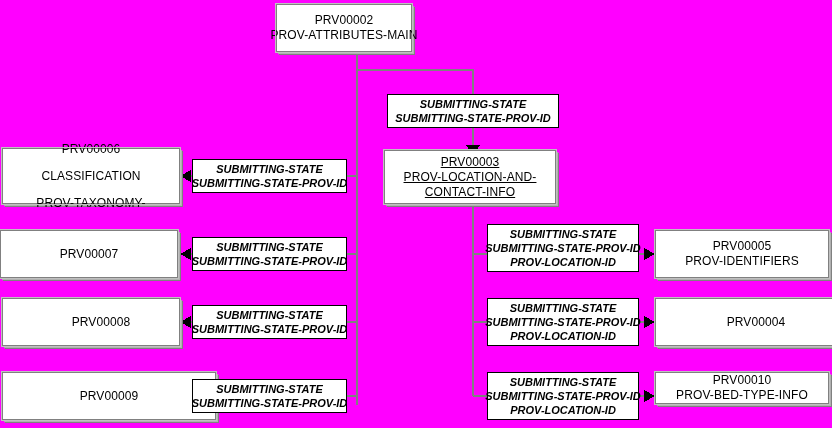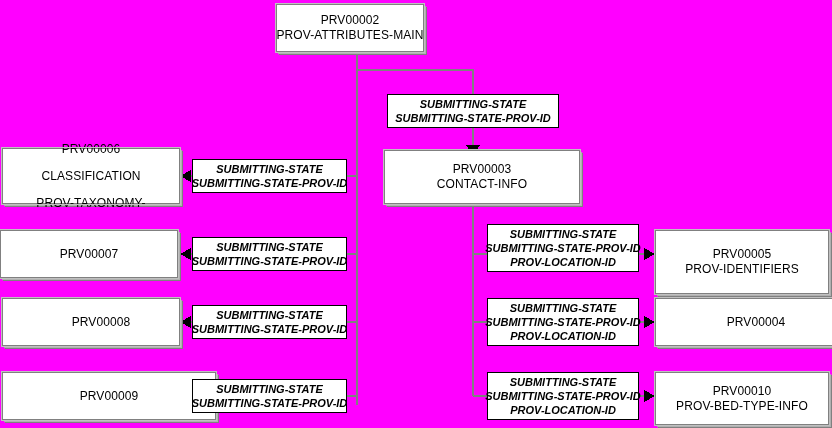--- a/index.html
+++ b/index.html
@@ -106,32 +106,33 @@
       <polygon points="180,254 191,248 191,260"></polygon>
       <polygon points="180,322 191,316 191,328"></polygon>
       <polygon points="180,396 191,390 191,402"></polygon>
 
       <polygon points="655,254 644,248 644,260"></polygon>
       <polygon points="655,322 644,316 644,328"></polygon>
       <polygon points="655,396 644,390 644,402"></polygon>
     </g>
   </svg>
 
-  <div class="entity" style="left:276px; top:4px; width:148px; height:48px;">
+  <div class="entity" style="left:276px; top:4px; width:136px; height:48px;">
     <span class="ln">PRV00002</span>
     <span class="ln">PROV-ATTRIBUTES-MAIN</span>
   </div>
 
   <div class="label-box" style="left:387px; top:94px; width:172px; height:34px;">
     <span class="ln">SUBMITTING-STATE</span>
     <span class="ln">SUBMITTING-STATE-PROV-ID</span>
   </div>
 
-  <div class="entity" style="left:384px; top:150px; width:196px; height:54px;">
+  <div class="entity" style="left:384px; top:150px; width:172px; height:54px;text-decoration:underline;">
     <span class="ln">PRV00003</span>
+    <span class="ln">PROV-LOCATION-AND-</span>
     <span class="ln">CONTACT-INFO</span>
   </div>
 
   <div class="entity" style="left:2px; top:148px; width:178px; height:56px;gap:12px;">
     <span class="ln">PRV00006</span>
     <span class="ln">CLASSIFICATION</span>
     <span class="ln">PROV-TAXONOMY-</span>
   </div>
 
   <div class="entity" style="left:0; top:230px; width:178px; height:48px;">
@@ -177,27 +178,27 @@
     <span class="ln">SUBMITTING-STATE-PROV-ID</span>
     <span class="ln">PROV-LOCATION-ID</span>
   </div>
 
   <div class="label-box" style="left:487px; top:372px; width:152px; height:48px;">
     <span class="ln">SUBMITTING-STATE</span>
     <span class="ln">SUBMITTING-STATE-PROV-ID</span>
     <span class="ln">PROV-LOCATION-ID</span>
   </div>
 
-  <div class="entity" style="left:655px; top:230px; width:174px; height:64px;">
+  <div class="entity" style="left:655px; top:230px; width:174px; height:48px;">
     <span class="ln">PRV00005</span>
     <span class="ln">PROV-IDENTIFIERS</span>
   </div>
 
   <div class="entity" style="left:655px; top:298px; width:202px; height:48px;">
     <span class="ln">PRV00004</span>
   </div>
 
-  <div class="entity" style="left:655px; top:372px; width:174px; height:53px;">
+  <div class="entity" style="left:655px; top:372px; width:174px; height:32px;">
     <span class="ln">PRV00010</span>
     <span class="ln">PROV-BED-TYPE-INFO</span>
   </div>
 
 </div>
 
 </body></html>

